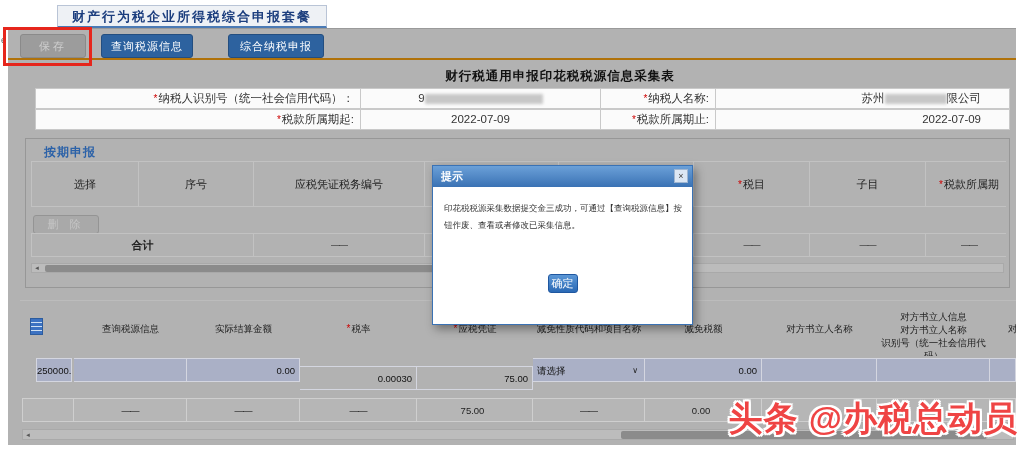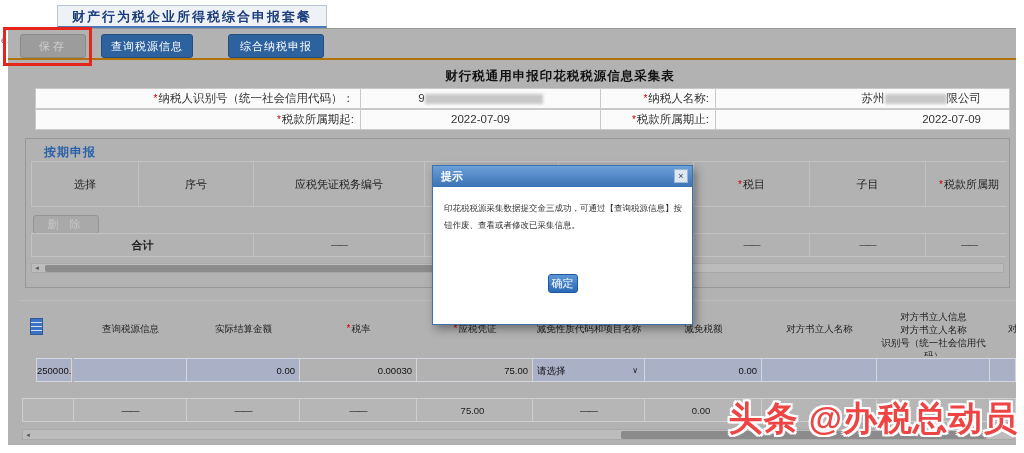--- a/index.html
+++ b/index.html
@@ -61,21 +61,21 @@
 
   
   .lline { left:20px; top:300px; width:996px; height:1px; background:#bcbcbc; }
   .lh { top:302px; height:54px; line-height:54px; text-align:center; font-size:9.5px; color:#222; overflow:hidden; }
   .lh3 { line-height:13px; padding-top:8px; }
   .grid-icon { left:30px; top:318px; width:13px; height:17px; background:#3c72c2; border:1px solid #2c5c9e;
                background-image:repeating-linear-gradient(#3c72c2 0 3px, #cfe0f2 3px 4px); cursor:pointer; }
   .dr { top:358px; height:24px; line-height:24px; font-size:9.5px; color:#111;
         border-right:1px solid #d4d6e0; border-top:1px solid #d4d6e0; border-bottom:1px solid #d4d6e0; overflow:hidden; }
   .bg-pw { background:#aab0c6; }
-  .bg-gy { background:#b2b2b2; }
+  .bg-gy { background:#b2b2b2;margin-top:8px; }
   .num { text-align:right; padding-right:4px; }
   .sel-caret { float:right; margin-right:6px; font-size:8px; color:#222; }
   .sr { top:398px; height:24px; line-height:24px; font-size:9.5px; color:#222; text-align:center;
         background:#b6b6b6; border:1px solid #cfcfcf; border-left:none; overflow:hidden; }
   .sr.first { border-left:1px solid #cfcfcf; }
 
   
   .modal { left:432px; top:165px; width:261px; height:160px; background:#ffffff;
            border:1px solid #3a72b4; box-shadow:3px 4px 9px rgba(0,0,0,0.38); z-index:50; }
   .modal-head { position:absolute; left:0; top:0; width:100%; height:21px;

